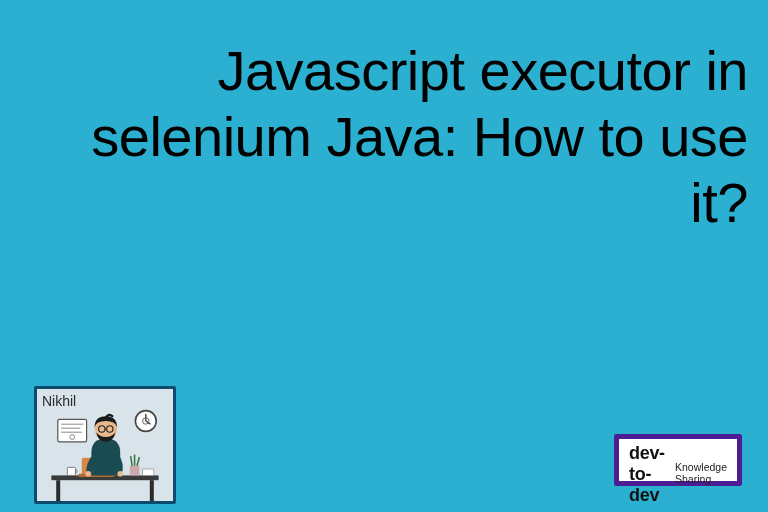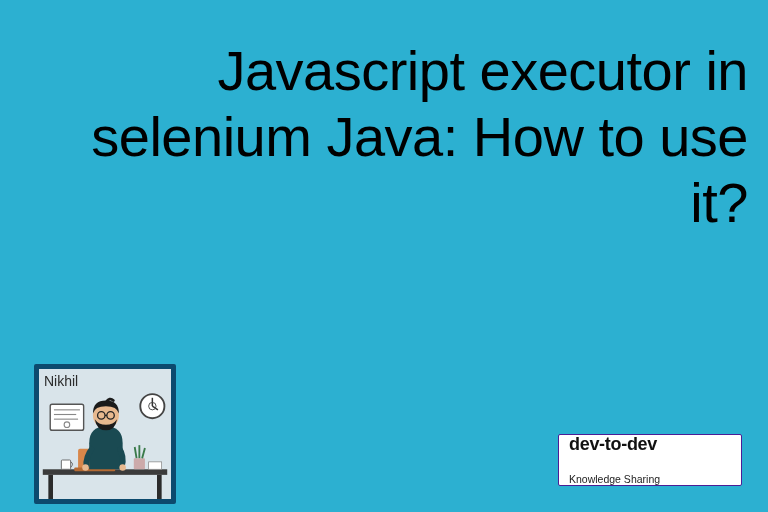--- a/index.html
+++ b/index.html
@@ -20,23 +20,23 @@
       color: #000;
       line-height: 1.18;
       padding: 0 20px;
       letter-spacing: -0.5px;
     }
     .avatar-card {
       position: absolute;
       left: 34px;
       bottom: 8px;
       width: 142px;
-      height: 140px;
+      height: 118px;
       background: #d9e4ea;
-      border: 5px solid #0c4a6e;
+      border: 3px solid #0c4a6e;
       border-radius: 2px;
       overflow: hidden;
     }
     .avatar-name {
       position: absolute;
       top: 4px;
       left: 5px;
       font-size: 14px;
       color: #2b2b2b;
       font-weight: 500;
@@ -45,27 +45,27 @@
       position: absolute;
       top: 0;
       left: 0;
       width: 100%;
       height: 100%;
     }
     .brand-card {
       position: absolute;
       right: 26px;
       bottom: 26px;
-      width: 184px;
+      width: 128px;
       height: 52px;
       background: #fff;
-      border: 1px solid #4c1d95;
+      border: 5px solid #4c1d95;
       border-radius: 2px;
       display: flex;
-      flex-direction: column;
+      flex-direction: row;
       justify-content: center;
       padding: 4px 10px 6px 10px;
     }
     .brand-title {
       font-size: 18px;
       font-weight: 700;
       color: #111;
       letter-spacing: -0.3px;
     }
     .brand-sub {

